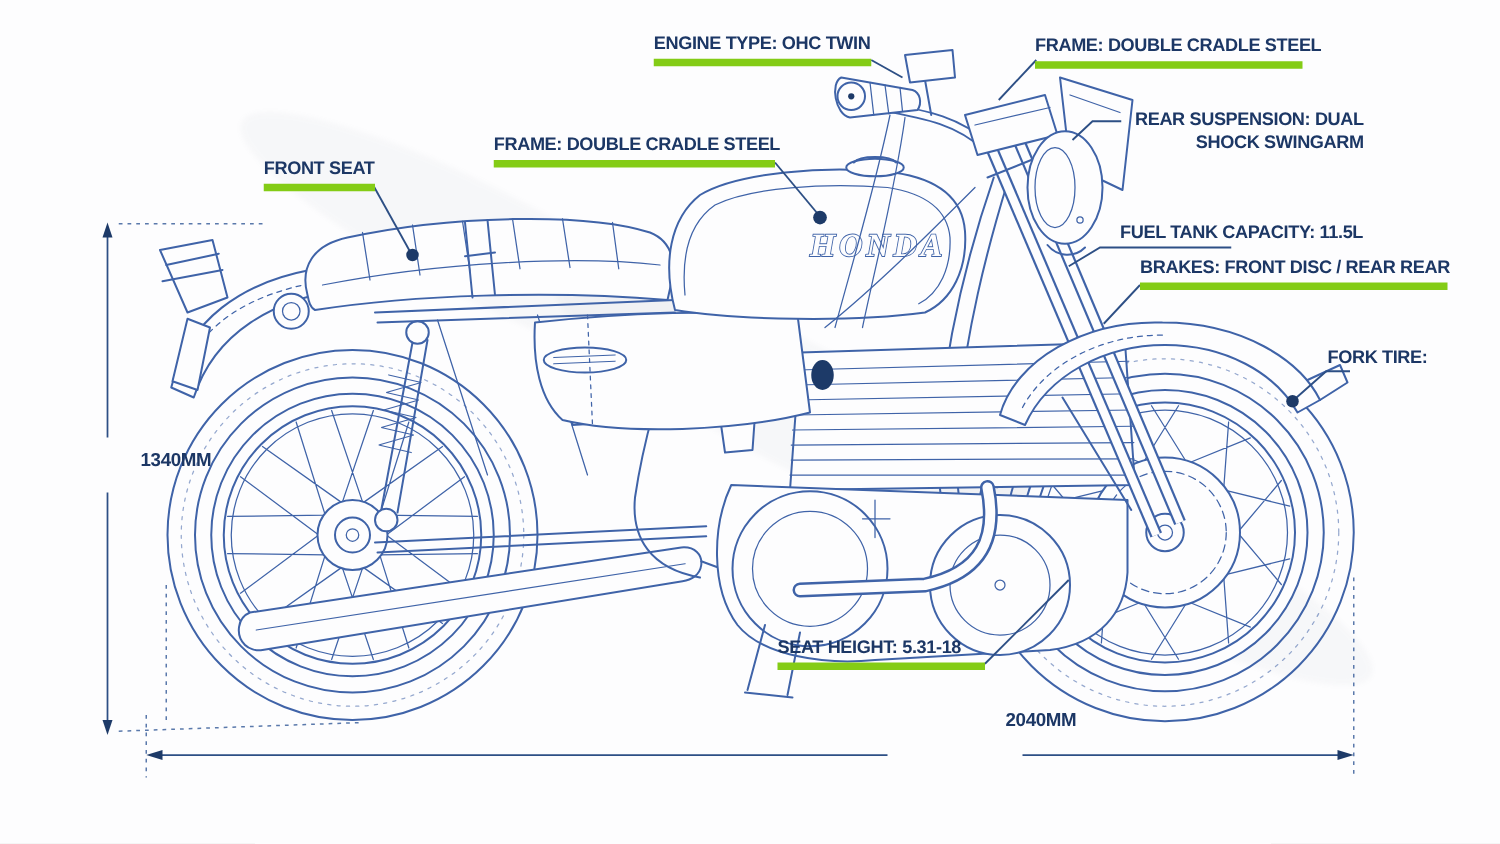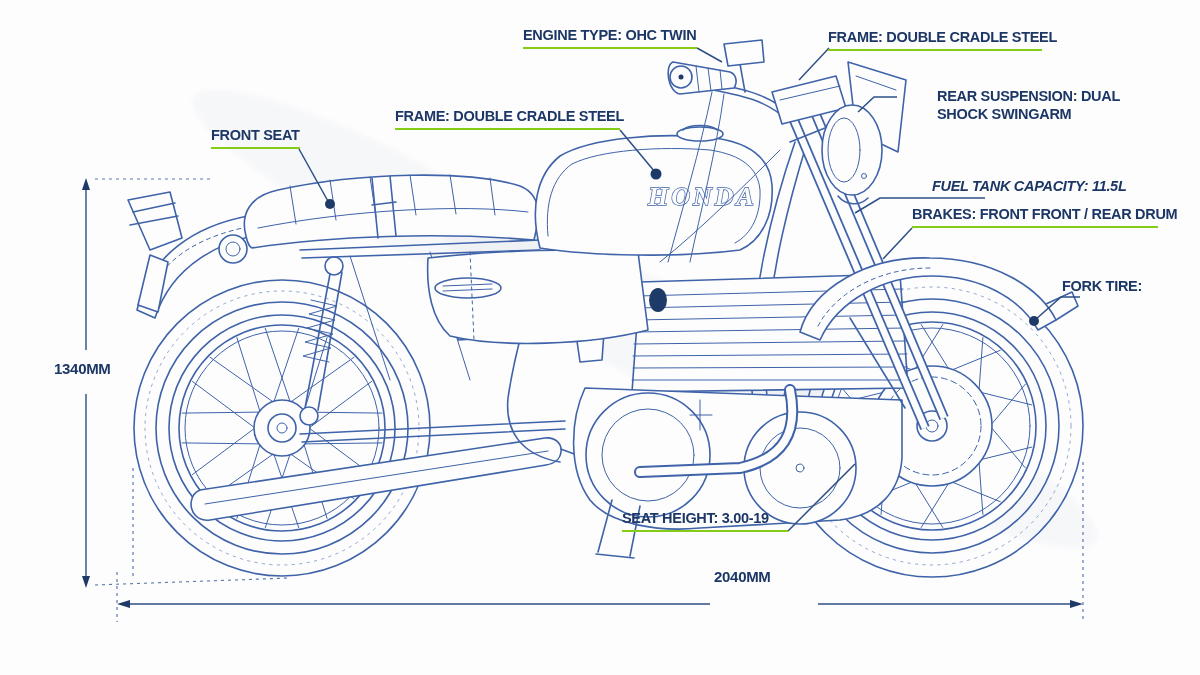--- a/index.html
+++ b/index.html
@@ -18,24 +18,24 @@
   .solid{fill:#1d3a68;}
   .dim{fill:none;stroke:#2d4f85;stroke-width:1.4;}
   .dimdash{fill:none;stroke:#5a79ab;stroke-width:1.2;stroke-dasharray:3 4;}
   .leader{fill:none;stroke:#2d4f85;stroke-width:1.5;}
   .dot{fill:#1d3a68;}
   .callout{
     position:absolute;color:#1c3765;font-weight:700;font-size:14.5px;
     letter-spacing:-0.3px;line-height:1.25;white-space:nowrap;
   }
   .callout.wrap{white-space:normal;}
-  .callout.ul{border-bottom:2px solid #84cc16;padding-bottom:3px;}
+  .callout.ul{border-bottom:6px solid #84cc16;padding-bottom:3px;}
   .dimtext{
     position:absolute;color:#1c3765;font-weight:700;font-size:15px;
-    letter-spacing:-0.3px;text-align:left;
+    letter-spacing:-0.3px;text-align:right;margin-left:47px;
   }
   .tanklogo{
     font-family:"Liberation Serif",serif;font-weight:700;font-style:italic;
     font-size:26px;letter-spacing:3px;fill:#fdfdfe;stroke:#3f63a8;
     stroke-width:1.4;paint-order:stroke;
   }
 </style>
 </head>
 <body>
 
@@ -233,30 +233,30 @@
       <path class="leader" d="M1080 297 L1061 297 L1035 320"></path>
       <circle class="dot" cx="1034" cy="321" r="5"></circle>
       <path class="leader" d="M788 531 L855 464"></path>
     </g>
   </svg>
 
   <div class="callout ul" style="left:523px;top:26px;width:174px;">ENGINE TYPE: OHC TWIN</div>
 
   <div class="callout ul" style="left:828px;top:28px;width:214px;">FRAME: DOUBLE CRADLE STEEL</div>
 
-  <div class="callout wrap" style="left:937px;top:87px;width:226px;">REAR SUSPENSION: DUAL SHOCK SWINGARM</div>
+  <div class="callout wrap" style="left:865px;top:87px;width:226px;text-align:right;">REAR SUSPENSION: DUAL SHOCK SWINGARM</div>
 
   <div class="callout ul" style="left:211px;top:126px;width:89px;">FRONT SEAT</div>
 
   <div class="callout ul" style="left:395px;top:107px;width:225px;">FRAME: DOUBLE CRADLE STEEL</div>
 
-  <div class="callout" style="left:932px;top:177px;font-style:italic;">FUEL TANK CAPACITY: 11.5L</div>
-
-  <div class="callout ul" style="left:912px;top:205px;width:246px;">BRAKES: FRONT FRONT / REAR DRUM</div>
+  <div class="callout" style="left:896px;top:177px;">FUEL TANK CAPACITY: 11.5L</div>
+
+  <div class="callout ul" style="left:912px;top:205px;width:246px;">BRAKES: FRONT DISC / REAR REAR</div>
 
   <div class="callout" style="left:1062px;top:277px;">FORK TIRE:</div>
 
-  <div class="callout ul" style="left:622px;top:509px;width:166px;">SEAT HEIGHT: 3.00-19</div>
+  <div class="callout ul" style="left:622px;top:509px;width:166px;">SEAT HEIGHT: 5.31-18</div>
 
   <div class="dimtext" style="left:54px;top:360px;width:68px;">1340MM</div>
 
   <div class="dimtext" style="left:714px;top:568px;width:100px;">2040MM</div>
 </div>
 
 </body></html>

